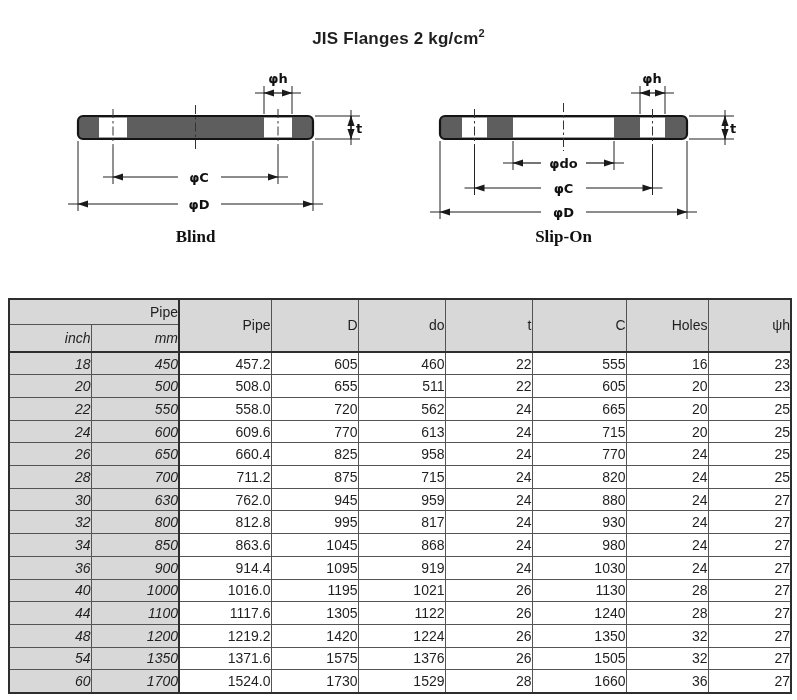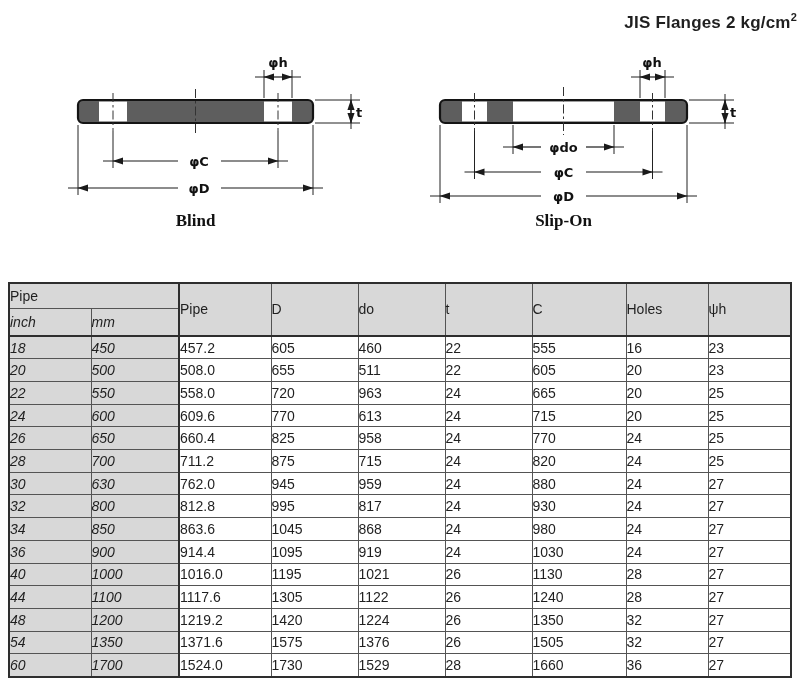--- a/index.html
+++ b/index.html
@@ -2,38 +2,38 @@
 <html><head>
 <meta charset="utf-8">
 <style>
   html,body{margin:0;padding:0;}
   body{
     width:797px;height:700px;background:#ffffff;
     font-family:"Liberation Sans",sans-serif;color:#1f1f1f;
     position:relative;overflow:hidden;
   }
   .title-row{
-    text-align:right;padding-top:11px;
+    text-align:center;padding-top:27px;
     font-weight:bold;font-size:17px;letter-spacing:.2px;
   }
   .title-row sup{font-size:11px;}
   .diagrams{position:relative;height:205px;margin-top:22px;}
   .diagram-blind{position:absolute;left:58px;top:0;}
   .diagram-slipon{position:absolute;left:420px;top:0;}
   .dim-label{font:bold 13px "DejaVu Sans",sans-serif;fill:#111;}
   .caption{font:bold 17px "Liberation Serif",serif;fill:#111;}
   .thin{stroke:#222;stroke-width:1;fill:none;}
   .dim{stroke:#1a1a1a;stroke-width:1.2;fill:none;}
   .cl{stroke:#333;stroke-width:1;stroke-dasharray:9 3 2.5 3;fill:none;}
   .flange-rect{fill:#5e5e5e;stroke:#141414;stroke-width:2.2;}
   .hole{fill:#ffffff;stroke:none;}
 
   table.flange{
     margin:22px 0 0 8px;border-collapse:collapse;table-layout:fixed;
-    font-size:14px;text-align:left;
+    font-size:14px;text-align:right;
     border:2px solid #2e2e2e;
   }
   table.flange th, table.flange td{
     border:1px solid #545454;font-weight:normal;padding:0;
   }
   table.flange thead{border-bottom:2px solid #2e2e2e;}
   table.flange thead th{background:#d8d8d8;}
   table.flange tr.hrow1 th{height:24px;}
   table.flange tr.hrow2 th{height:26px;font-style:italic;}
   table.flange td{height:21.7px;}
@@ -207,21 +207,21 @@
         <td>22</td>
         <td>605</td>
         <td>20</td>
         <td>23</td>
       </tr>
       <tr>
         <td class="shade">22</td>
         <td class="shade">550</td>
         <td>558.0</td>
         <td>720</td>
-        <td>963</td>
+        <td>562</td>
         <td>24</td>
         <td>665</td>
         <td>20</td>
         <td>25</td>
       </tr>
       <tr>
         <td class="shade">24</td>
         <td class="shade">600</td>
         <td>609.6</td>
         <td>770</td>

